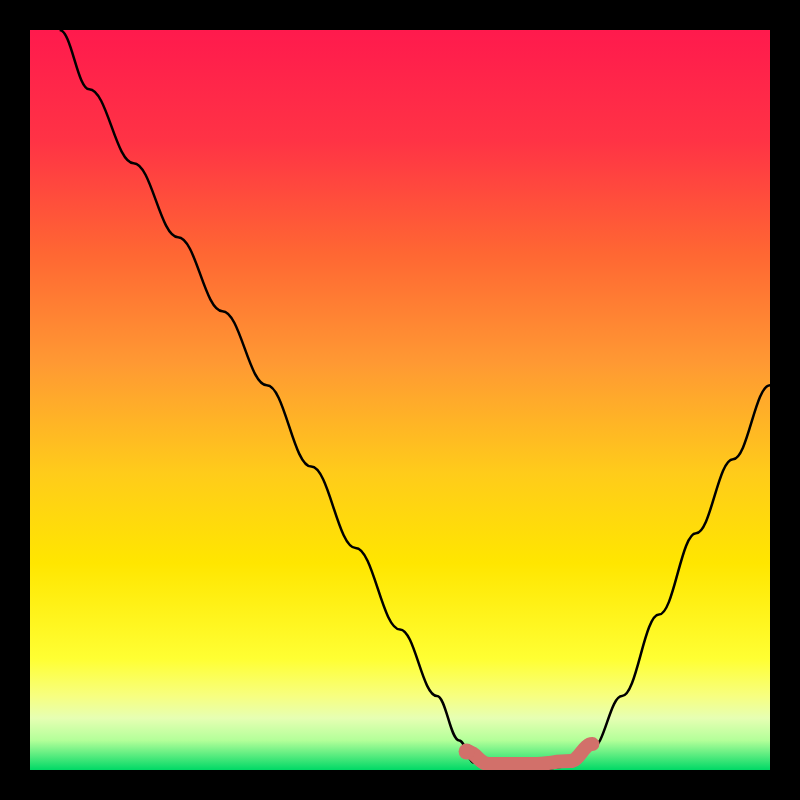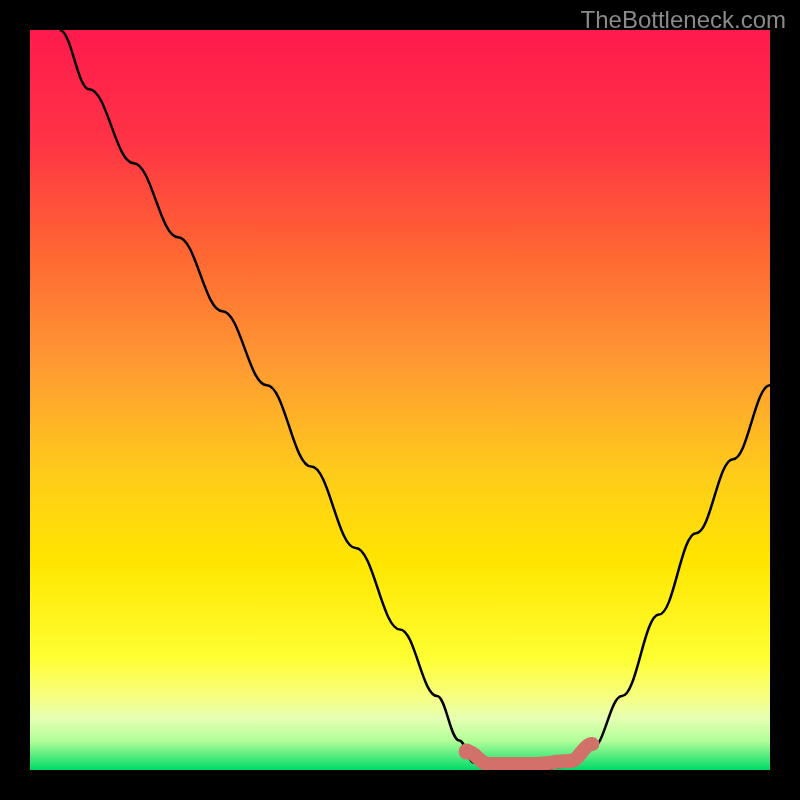--- a/index.html
+++ b/index.html
@@ -31,21 +31,20 @@
     height: 740px;
   }
   svg {
     display: block;
   }
 </style>
 </head>
 <body>
 
 <div class="container">
-  <div class="watermark">TheBottleneck.com</div>
   <div class="plot-area">
     <svg width="740" height="740" viewBox="0 0 740 740">
       <defs>
         <linearGradient id="bg-grad" x1="0" y1="0" x2="0" y2="1">
           <stop offset="0%" stop-color="#ff1a4d"></stop>
           <stop offset="15%" stop-color="#ff3345"></stop>
           <stop offset="30%" stop-color="#ff6633"></stop>
           <stop offset="45%" stop-color="#ff9933"></stop>
           <stop offset="60%" stop-color="#ffcc1a"></stop>
           <stop offset="72%" stop-color="#ffe600"></stop>

